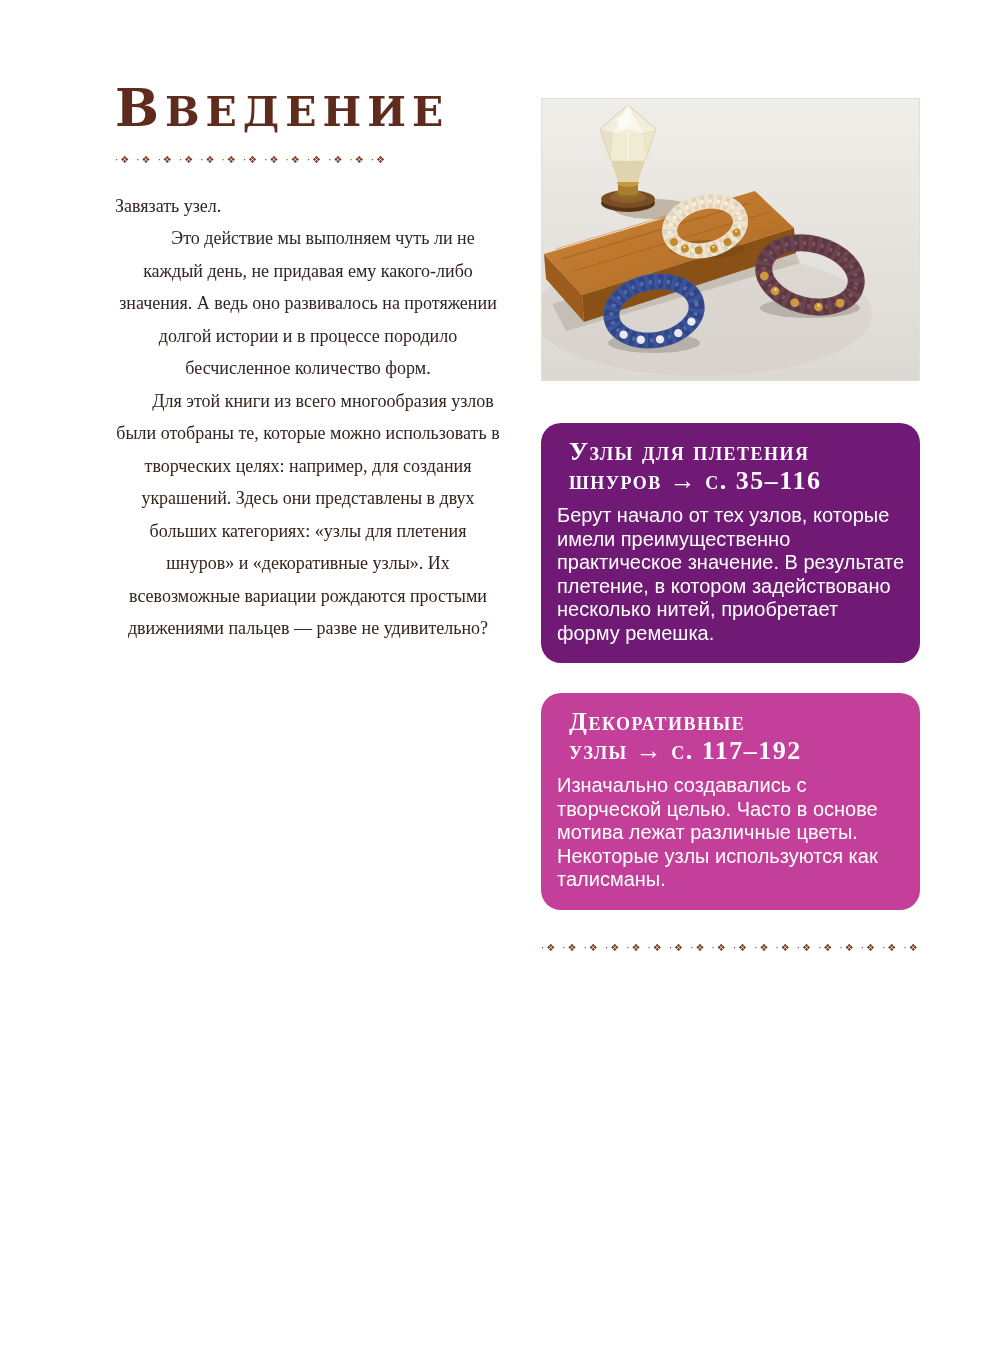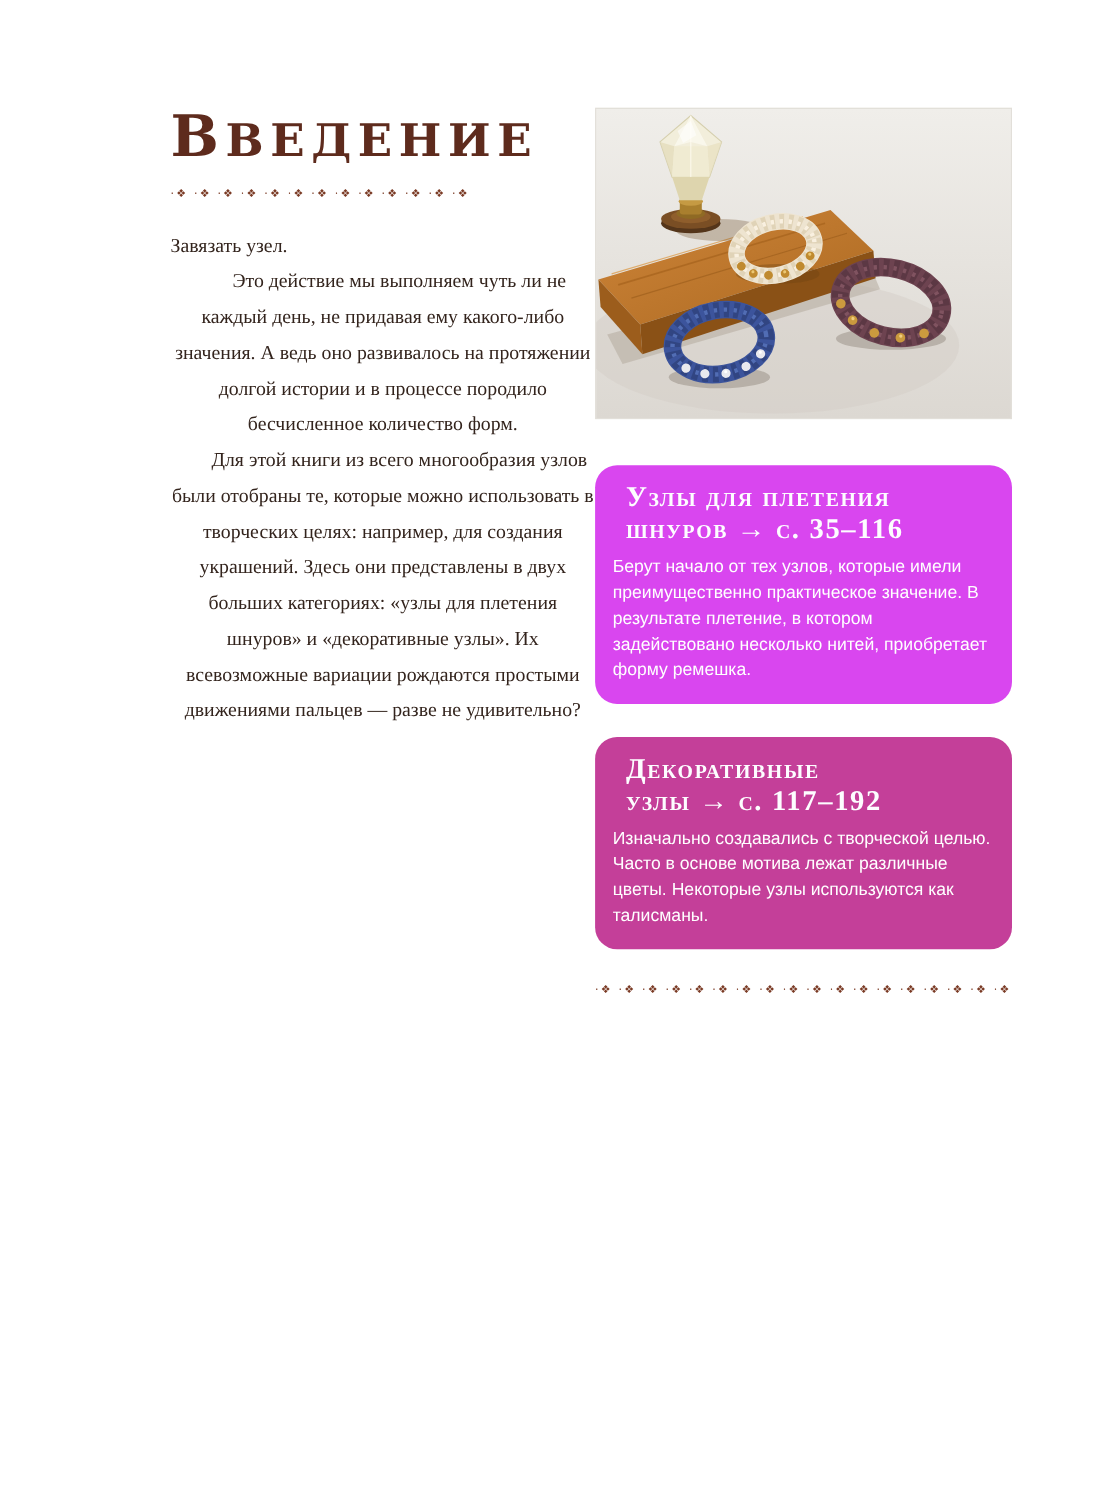--- a/index.html
+++ b/index.html
@@ -4,21 +4,21 @@
 <style>
   html,body { margin:0; padding:0; background:#ffffff; }
   .page {
     position:relative;
     width:1000px;
     height:1367px;
     background:#ffffff;
     font-family:"Liberation Serif", serif;
     overflow:hidden;
   }
-  .left-col { position:absolute; left:115px; top:95px; width:386px;margin-left:40px; }
+  .left-col { position:absolute; left:115px; top:78px; width:386px; }
   .right-col { position:absolute; left:541px; top:98px; width:379px; }
 
   h1.page-title {
     margin:0;
     font-family:"DejaVu Serif", serif;
     font-weight:600;
     font-size:41px;
     letter-spacing:6px;
     color:#5e2b1d;
     text-transform:uppercase;
@@ -73,21 +73,21 @@
     font-size:26px;
     line-height:29px;
     letter-spacing:1.5px;
     padding-left:12px;
     color:#fdfdff;
   }
   .card-title .t-line { display:block; }
   .card-body {
     margin:9px 0 0 0;
     font-family:"Liberation Sans", sans-serif;
-    font-size:16px;
+    font-size:20px;
     line-height:23.5px;
   }
 </style>
 </head>
 <body>
 
 <div class="page">
 
   <div class="left-col">
     <h1 class="page-title" style="color: rgb(94, 43, 29);">Введение</h1>
@@ -187,21 +187,21 @@
           <circle cx="284" cy="205" r="4.4" fill="#cb9a3e"></circle>
           <circle cx="260" cy="206.5" r="4.4" fill="#cb9a3e"></circle>
           <circle cx="238" cy="200" r="4.4" fill="#cb9a3e"></circle>
           <circle cx="224" cy="188" r="4.4" fill="#cb9a3e"></circle>
           <circle cx="284" cy="203.5" r="1.5" fill="#f0cd7e"></circle>
           <circle cx="238" cy="198.5" r="1.5" fill="#f0cd7e"></circle>
         </g>
       </svg>
     </div>
 
-    <div class="card card-blue" style="background-color: #d946ef;">
+    <div class="card card-blue" style="background-color: #701a75;">
       <div class="card-title">
         <span class="t-line">Узлы для плетения</span>
         <span class="t-line">шнуров → с. 35–116</span>
       </div>
       <p class="card-body">Берут начало от тех узлов, которые имели преимущественно практическое значение. В результате плетение, в котором задействовано несколько нитей, приобретает форму ремешка.</p>
     </div>
 
     <div class="card card-pink" style="background-color: rgb(196, 63, 153);">
       <div class="card-title">
         <span class="t-line">Декоративные</span>

